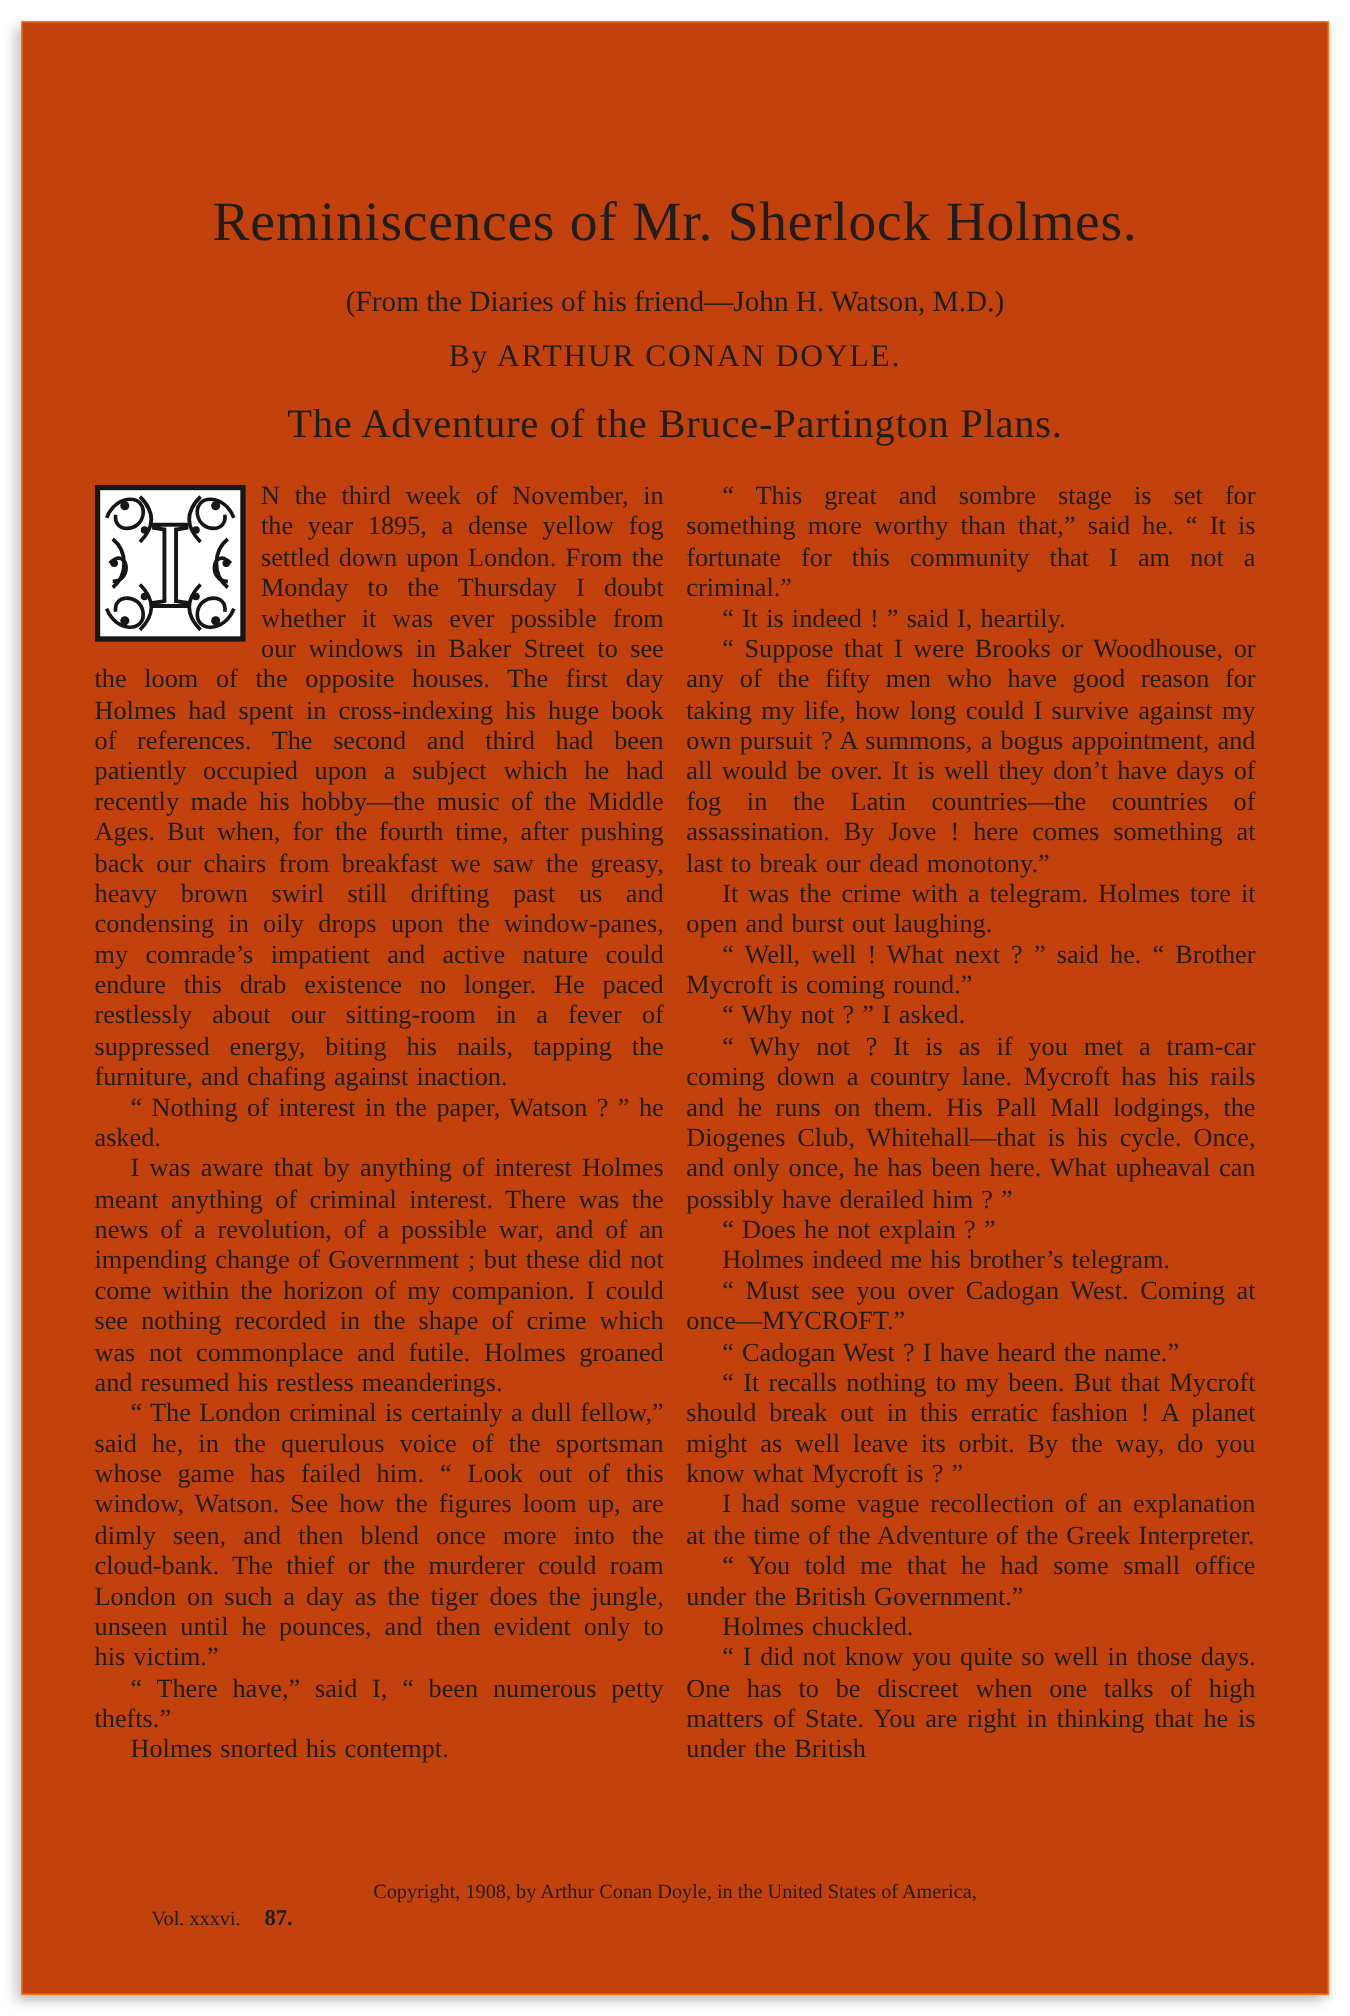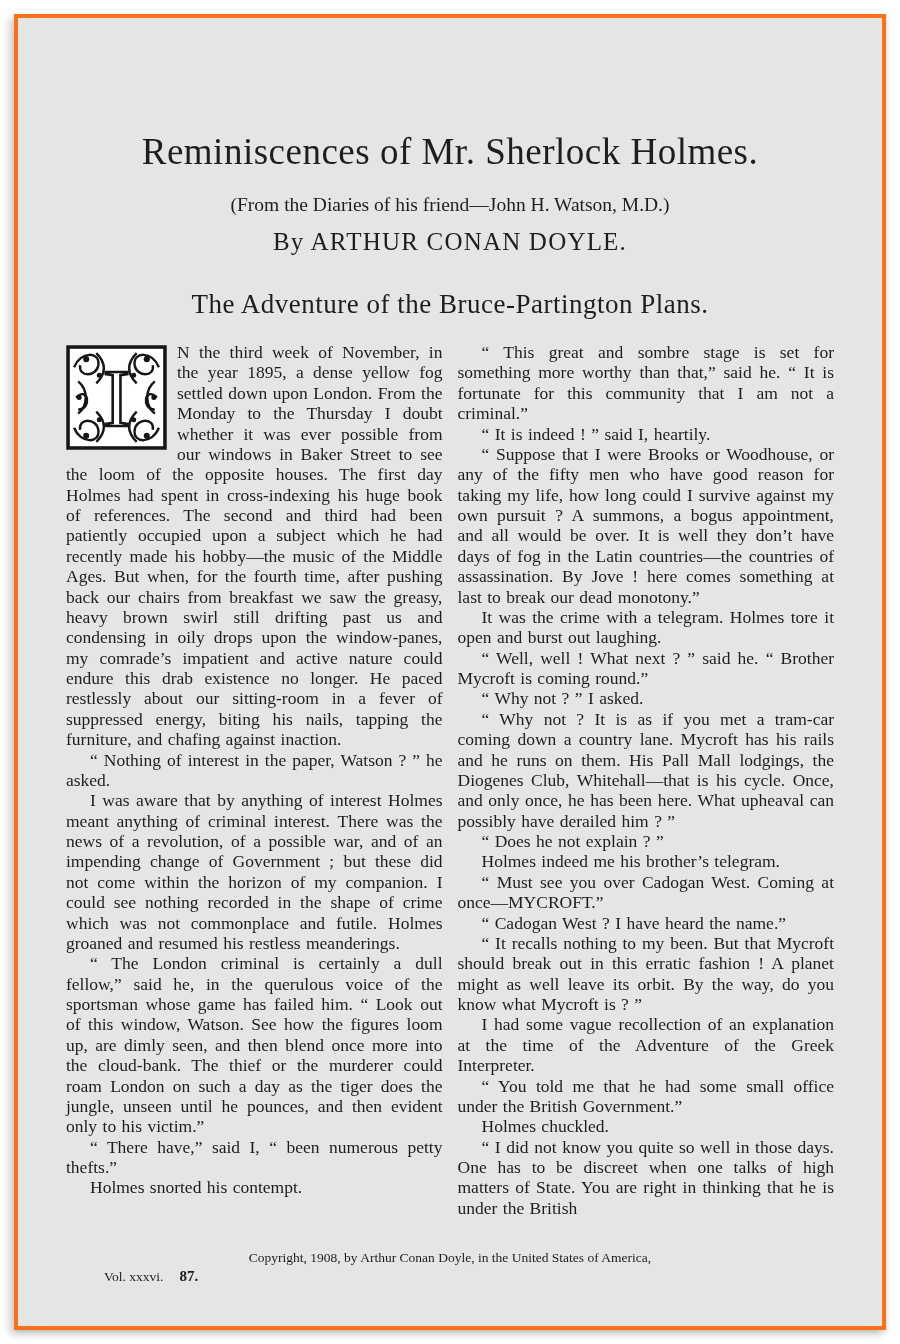--- a/index.html
+++ b/index.html
@@ -6,40 +6,40 @@
     margin: 0; padding: 0;
     width: 900px; height: 1344px;
     background: #ffffff;
     overflow: hidden;
     font-family: "Liberation Serif", "DejaVu Serif", serif;
     color: #1e1e1e;
   }
   .page {
     position: absolute;
     top: 14px; left: 14px; right: 14px; bottom: 14px;
-    background: #e5e5e5;
-    border: 4px solid #f97316;
+    background: #c2410c;
+    border: 1px solid #f97316;
     box-shadow: -4px 4px 8px rgba(0,0,0,0.22), 2px 2px 4px rgba(0,0,0,0.08);
     padding: 0 48px;
     box-sizing: border-box;
   }
   header { text-align: center; }
   .title {
     font-size: 37px;
     font-weight: 400;
     margin: 0;
     padding-top: 112px;
     letter-spacing: 0.5px;
     white-space: nowrap;
   }
   .subtitle { font-size: 19.5px; margin-top: 21px; }
-  .byline   { font-size: 25px;  margin-top: 12px; letter-spacing: 1.2px; }
+  .byline   { font-size: 21px;  margin-top: 12px; letter-spacing: 1.2px; }
   .episode  {
     font-size: 27px; font-weight: 400;
-    margin: 33px 0 0 0; letter-spacing: 0.5px;
+    margin: 17px 0 0 0; letter-spacing: 0.5px;
     white-space: nowrap;
   }
   .columns {
     display: flex; gap: 15px;
     margin-top: 22px;
     text-align: justify;
     font-size: 17.5px;
     line-height: 1.165;
     word-spacing: 0.06em;
   }

